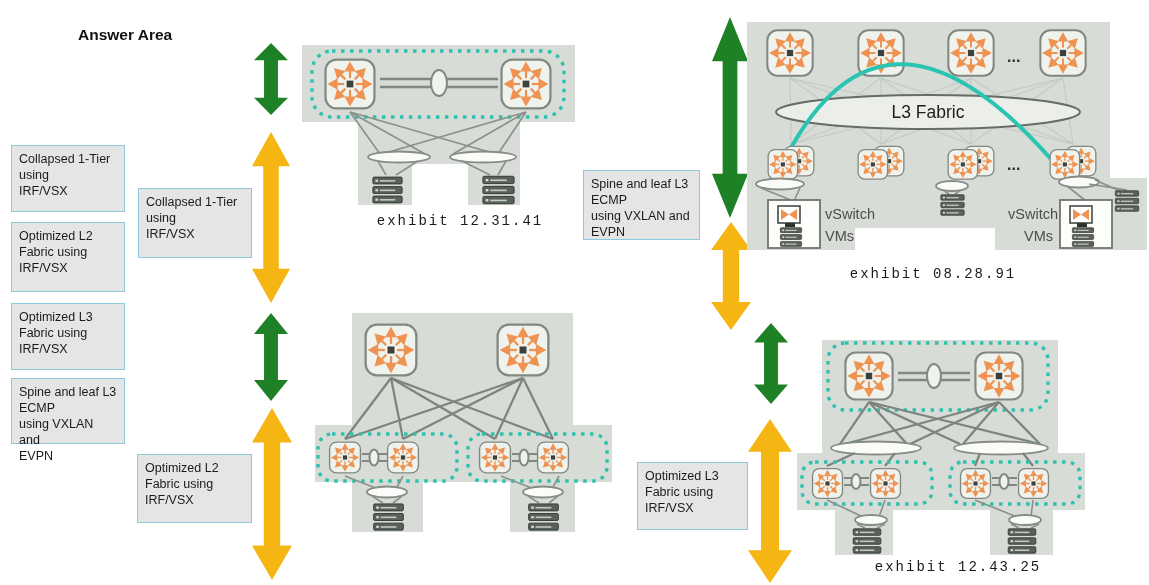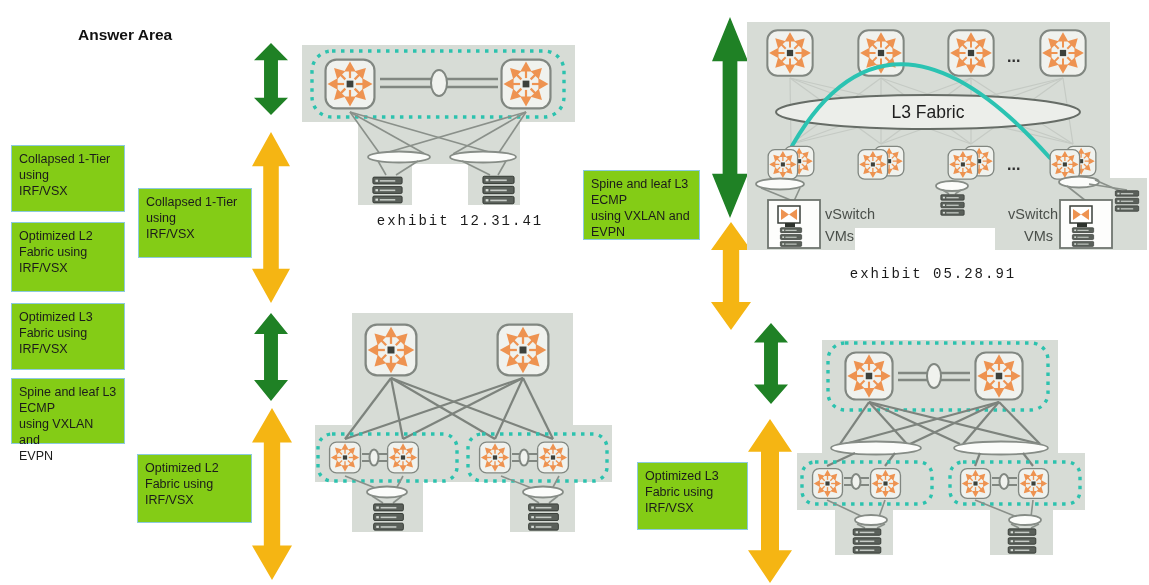--- a/index.html
+++ b/index.html
@@ -1,20 +1,20 @@
 <!DOCTYPE html>
 <html><head>
 <meta charset="utf-8">
 <style>
   html,body{margin:0;padding:0;background:#fff;}
   #stage{position:relative;width:1149px;height:585px;background:#fff;overflow:hidden;
          font-family:"Liberation Sans",sans-serif;color:#1c1c1c;}
   .abs{position:absolute;}
   #title{left:78px;top:26px;font-size:15.5px;font-weight:bold;color:#111;}
-  .tile{box-sizing:border-box;background:#84cc16;border:1.6px solid #8ccade;
+  .tile{box-sizing:border-box;background:#e5e5e5;border:1.6px solid #8ccade;
         padding:6px 7px;font-size:12.5px;line-height:1.27;white-space:pre-line;color:#1b1b1b;}
   .caption{font-family:Liberation Mono, monospace;font-size:14px;letter-spacing:2px;
            color:#1a1a1a;text-align:center;width:300px;}
   svg.arrow{display:block;}
   svg.diagram{display:block;}
   text{font-family:"Liberation Sans",sans-serif;}
   .meshline{stroke:#c5cac4;stroke-width:1.2;}
   .darkline{stroke:#7d837d;stroke-width:2.2;fill:none;}
   .midline{stroke:#8a908a;stroke-width:1.6;fill:none;}
   .lens{fill:#fbfcfa;stroke:#868c86;stroke-width:1.8;}
@@ -226,21 +226,21 @@
       <rect x="325" y="186" width="22" height="17" fill="#fff" stroke="#3a3f3a" stroke-width="1.5"></rect>
       <polygon points="328,189 328,200 336,194.5" fill="#ee9351"></polygon>
         <polygon points="344,189 344,200 336,194.5" fill="#ee9351"></polygon>
       <rect x="332" y="203" width="10" height="4" fill="#2e332e"></rect>
       <use href="#srv" x="325" y="207" width="26" height="20"></use>
     </g>
     <text x="313" y="199" text-anchor="end" font-size="14.5" fill="#4a4f4a">vSwitch</text>
     <text x="308" y="221" text-anchor="end" font-size="14.5" fill="#4a4f4a">VMs</text>
     <use href="#srv" x="368" y="170" width="28" height="22"></use>
   </svg>
-  <div class="abs caption" style="left:783px;top:266px">exhibit 05.28.91</div>
+  <div class="abs caption" style="left:783px;top:266px">exhibit 08.28.91</div>
 
   <svg class="abs diagram" style="left:310px;top:310px" width="310" height="228" viewBox="0 0 310 228">
     <rect class="panel" x="42" y="3" width="221" height="112"></rect>
     <rect class="panel" x="5" y="115" width="297" height="57"></rect>
     <rect class="panel" x="42" y="172" width="71" height="50"></rect>
     <rect class="panel" x="200" y="172" width="65" height="50"></rect>
     <use href="#sw" x="50" y="12" width="62" height="56"></use>
     <use href="#sw" x="182" y="12" width="62" height="56"></use>
     <g class="darkline">
       <path d="M81,68 L35,129"></path>
@@ -343,14 +343,15 @@
     <use href="#srv" x="57" y="193" width="30" height="26"></use>
     <g class="midline">
         <path d="M180,165 L222,182"></path>
         <path d="M238,165 L236,182"></path>
       <path d="M216,189 L224,193"></path>
         <path d="M244,189 L236,193"></path>
       </g>
     <ellipse class="lens" cx="230" cy="185" rx="16" ry="5"></ellipse>
     <use href="#srv" x="212" y="193" width="30" height="26"></use>
   </svg>
+  <div class="abs caption" style="left:808px;top:559px">exhibit 12.43.25</div>
 
 </div>
 
 </body></html>

